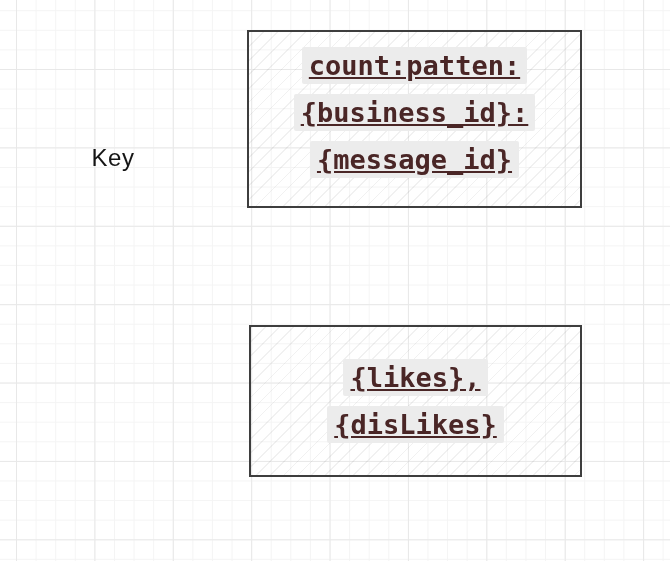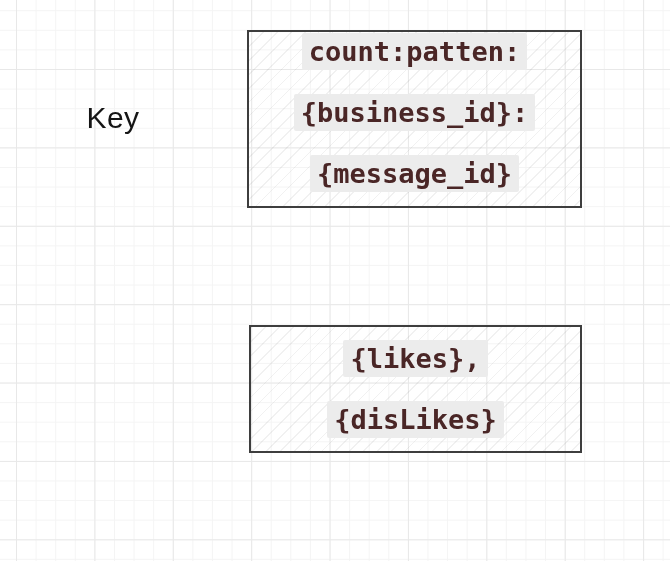--- a/index.html
+++ b/index.html
@@ -22,24 +22,25 @@
     background-size: 78.4px 78.4px, 78.4px 78.4px, 19.6px 19.6px, 19.6px 19.6px;
     background-position: 16px 0, 0 69px, 16px 0, 0 69px;
     font-family: "Liberation Sans", sans-serif;
   }
 
   .side-label {
     position: absolute;
     display: flex;
     align-items: center;
     justify-content: center;
-    font-size: 30px;
+    font-size: 24px;
     font-weight: 400;
     color: #151515;
     letter-spacing: 0.5px;
+    margin-top: 40px;
   }
   .label-key   { left: 43px; top: 94px;  width: 140px; height: 48px; }
   .label-value { left: 41px; top: 379px; width: 140px; height: 48px; }
 
   .shape-box {
     position: absolute;
     box-sizing: border-box;
     border: 2.5px solid #3e3e3e;
     
     background-image: repeating-linear-gradient(
@@ -48,34 +49,35 @@
       rgba(0,0,0,0.055) 1.2px,
       transparent 1.2px,
       transparent 9.8px
     );
     display: flex;
     flex-direction: column;
     align-items: center;
     justify-content: center;
   }
   .box-key   { left: 247px; top: 30px;  width: 335px; height: 178px; padding-bottom: 14px; }
-  .box-value { left: 249px; top: 325px; width: 333px; height: 128px; }
+  .box-value { left: 249px; top: 325px; width: 333px; height: 152px; }
 
   .code-line {
     display: inline-block;
     font-family: "DejaVu Sans Mono", monospace;
     font-size: 27px;
     font-weight: 700;
     line-height: 31px;
     color: #4a2626;
     background: #ececec;
     padding: 3px 7px;
-    margin: 12px 0;
+    margin: 5px 0;
     border-radius: 2px;
     white-space: pre;
+    text-decoration: underline;
   }
 </style>
 </head>
 <body>
 
 <div class="canvas">
 
   <div class="side-label label-key">Key</div>
 
   <div class="shape-box box-key">

